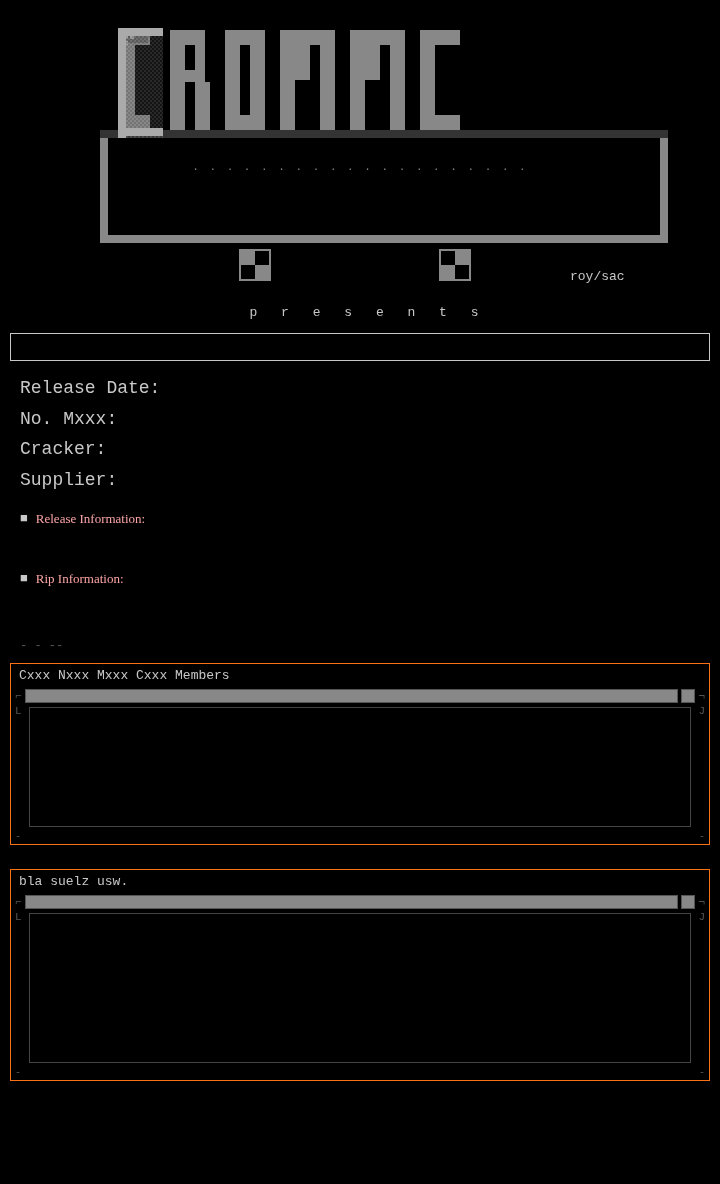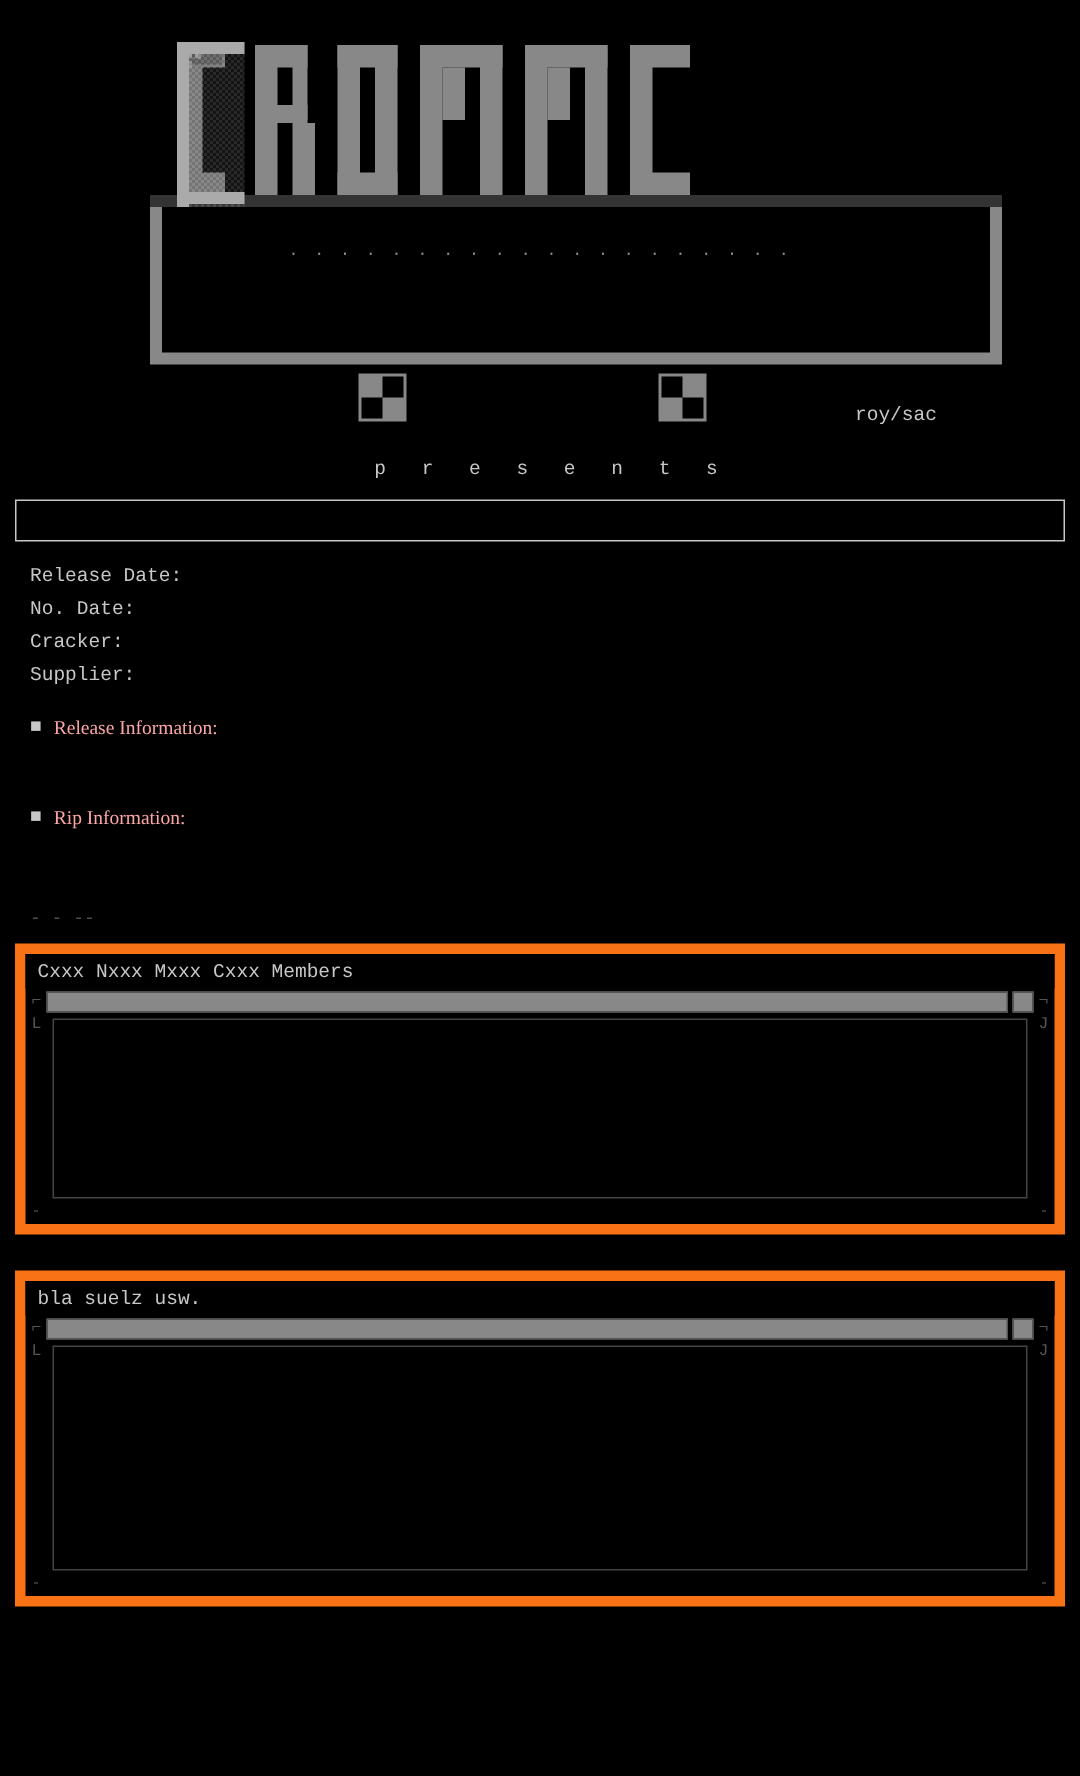--- a/index.html
+++ b/index.html
@@ -57,21 +57,21 @@
     }
 
     
     .info-section {
       padding: 12px 20px 8px 20px;
       line-height: 1.7;
     }
 
     .info-section .field-line {
       color: #c8c8c8;
-      font-size: 13px;
+      font-size: 18px;
     }
 
     
     .bullet-section {
       padding: 8px 20px;
     }
 
     .bullet-item {
       display: flex;
       align-items: flex-start;
@@ -85,21 +85,21 @@
     }
 
     .bullet-label {
       color: #fca5a5;
       font-size: 13px;
       font-family: Liberation Serif, serif;
     }
 
     
     .panel-outer {
-      border: 7px solid #f97316;
+      border: 1px solid #f97316;
       margin: 6px 10px;
       position: relative;
     }
 
     .panel-header {
       padding: 4px 8px;
       color: #c8c8c8;
       font-size: 13px;
       background: #000;
     }
@@ -227,21 +227,21 @@
 
   <div class="title-bar">
     <span></span>
   </div>
 
   <div class="info-section">
     <div class="field-line">
       <span>Release Date:</span>
     </div>
     <div class="field-line">
-      <span>No. Date:</span>
+      <span>No. Mxxx:</span>
     </div>
     <div class="field-line">
       <span>Cracker:</span>
     </div>
     <div class="field-line">
       <span>Supplier:</span>
     </div>
   </div>
 
   <div class="bullet-section">

